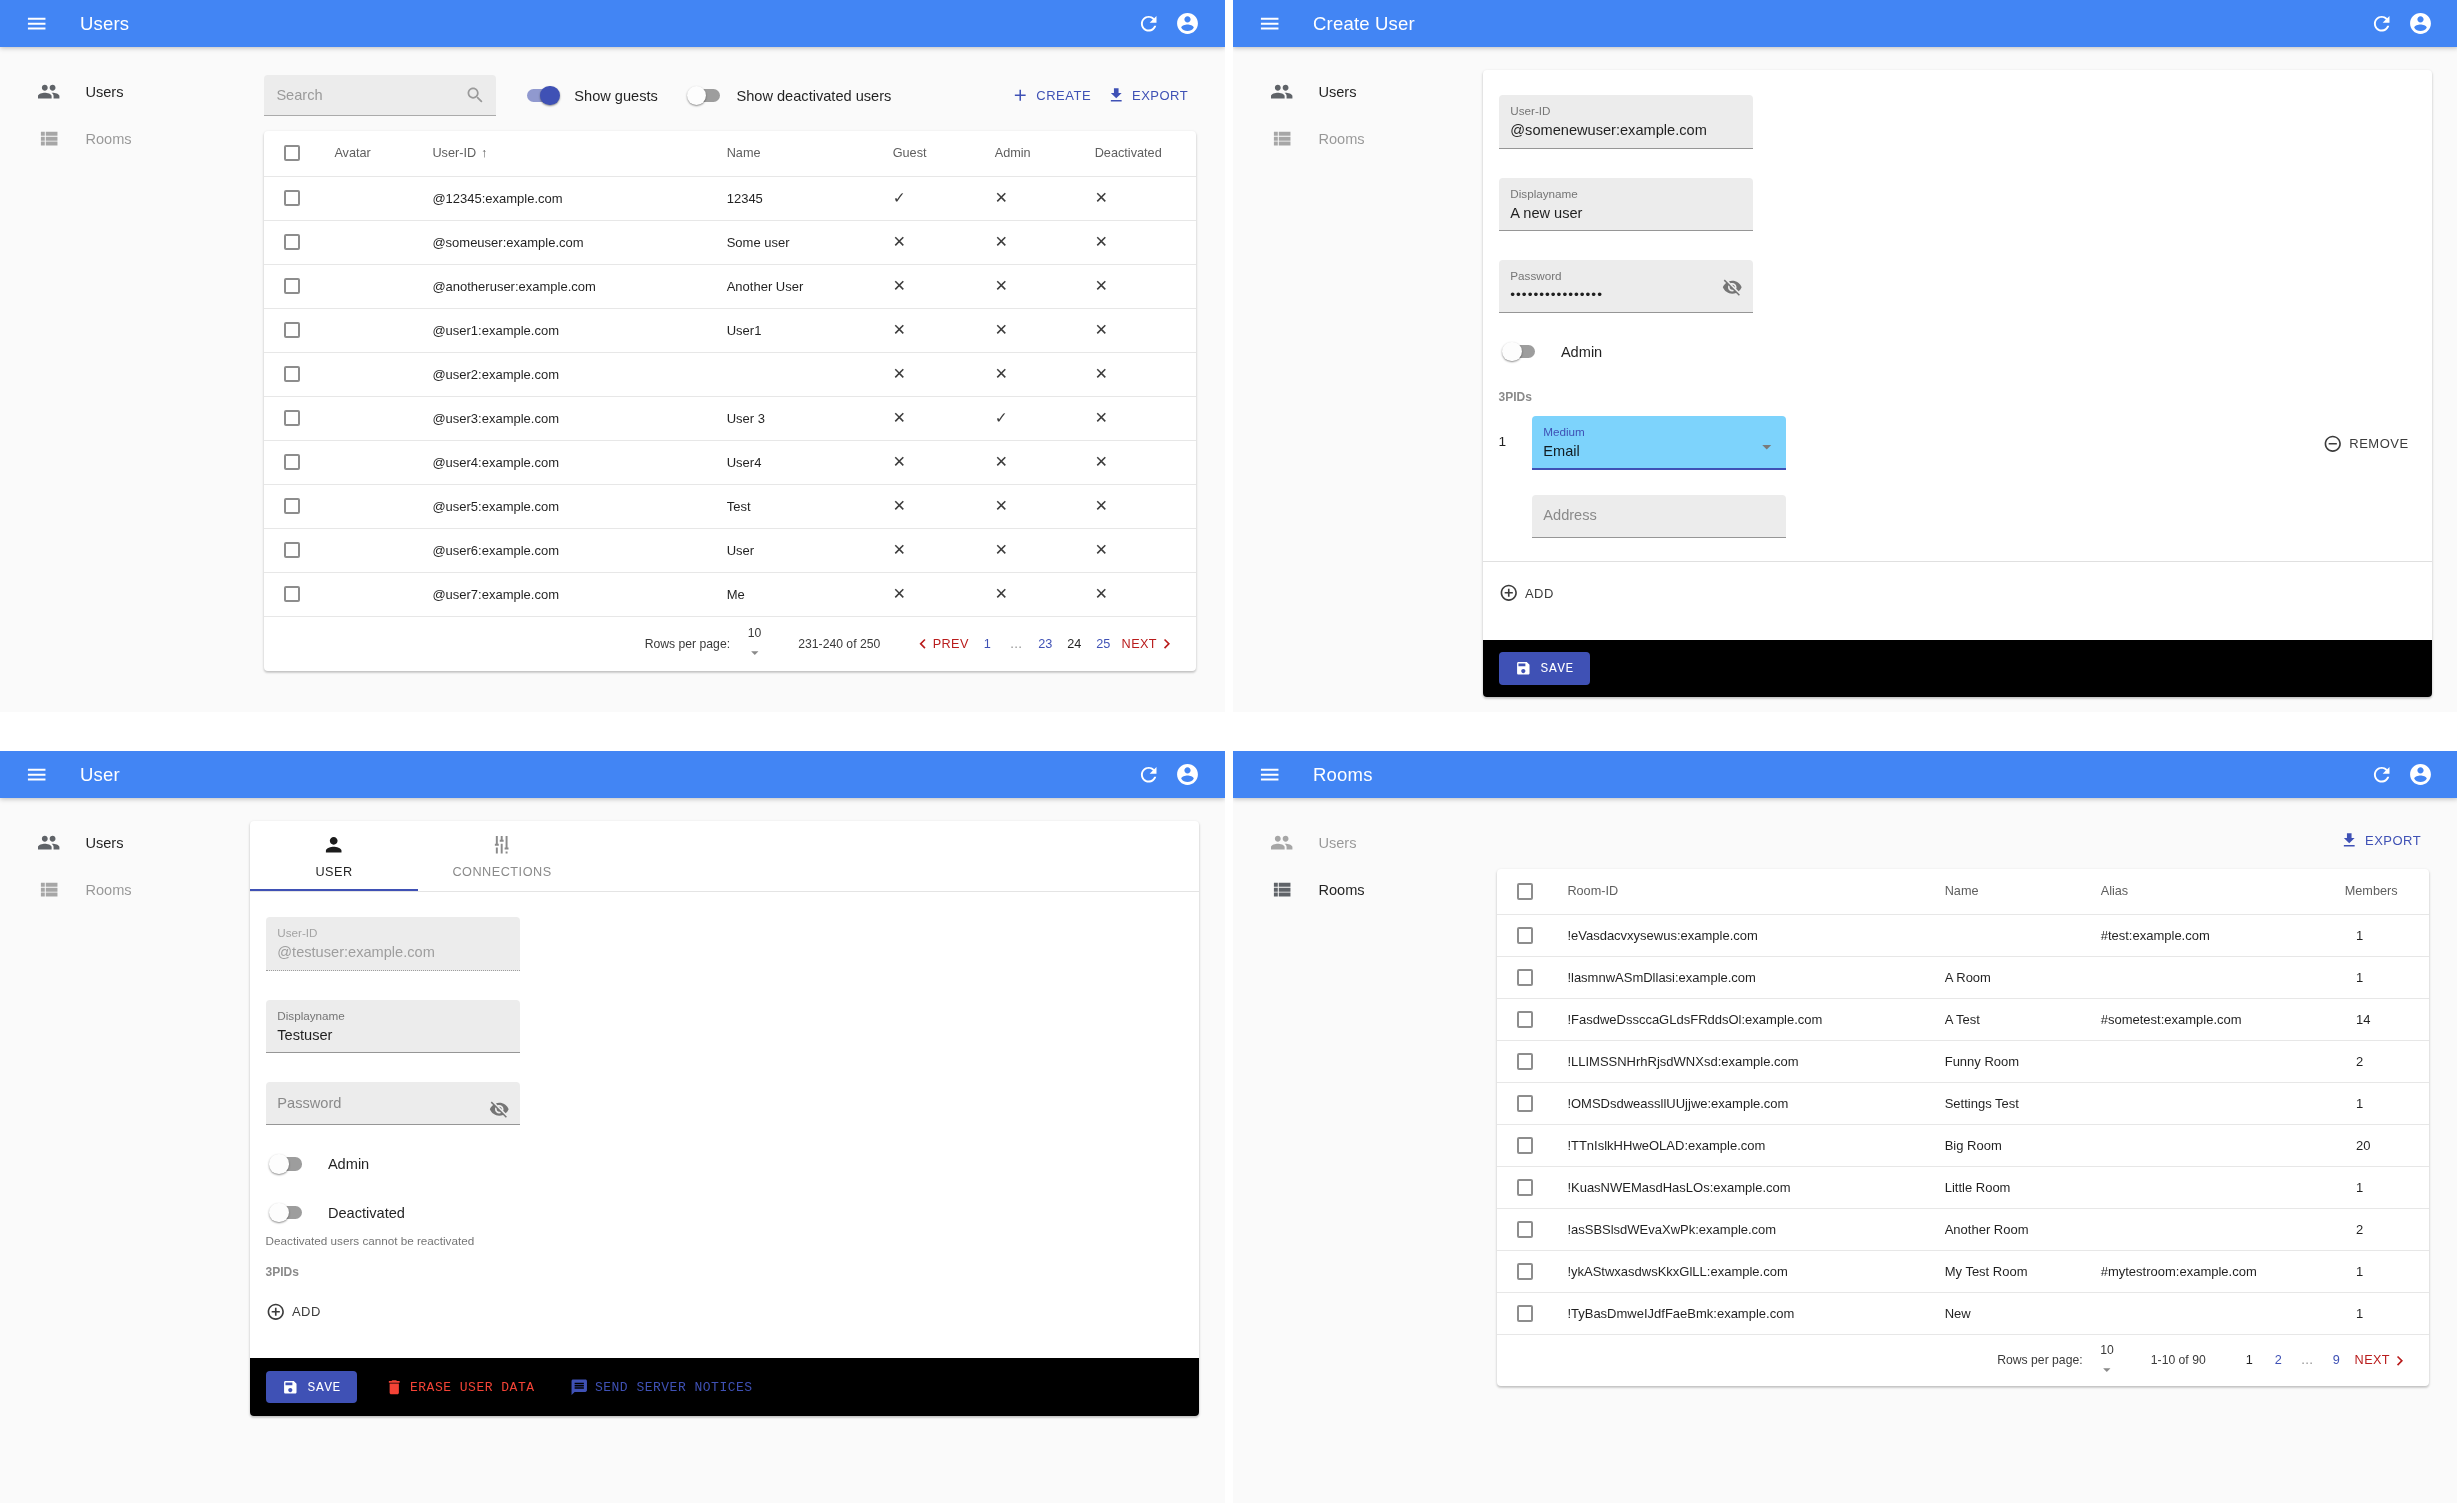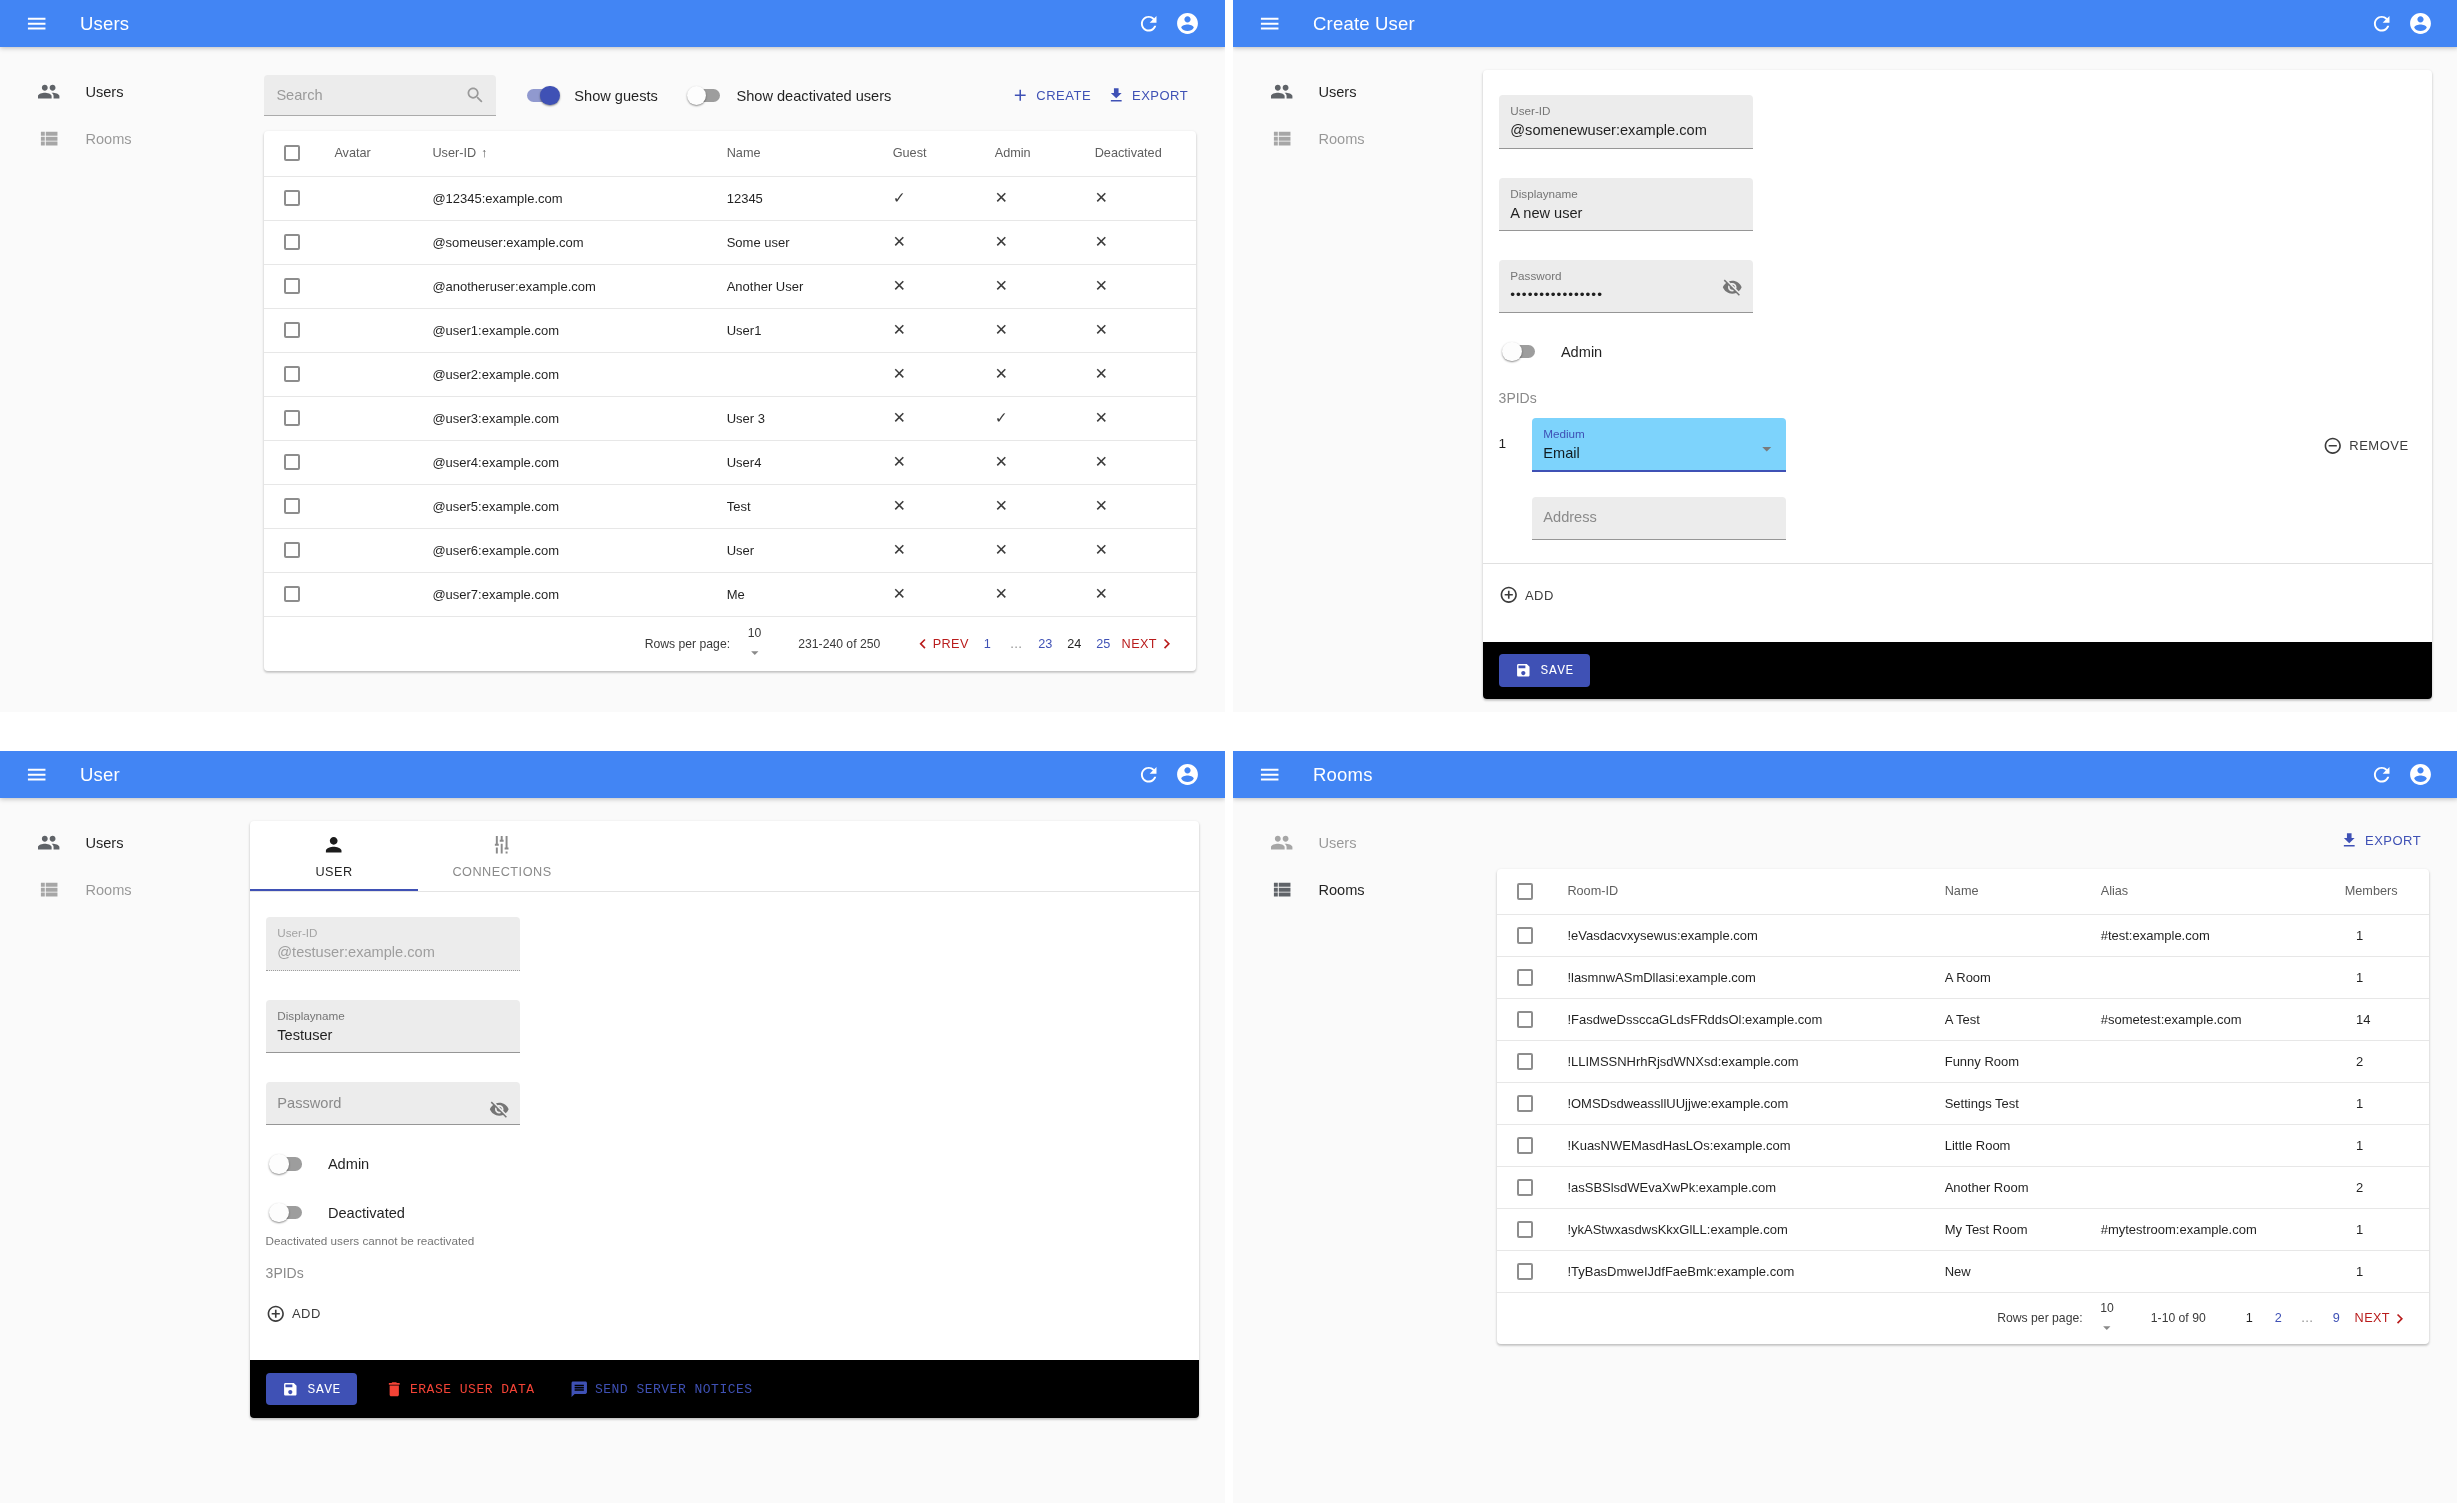--- a/index.html
+++ b/index.html
@@ -94,21 +94,21 @@
   .ffield.disabled { border-bottom:1px dotted #9e9e9e; }
   .ffield.disabled .flabel { color:#a3a3a3; }
   .ffield.disabled .fvalue { color:#9e9e9e; }
   .ffield .eye { position:absolute; right:9.8px; top:16.6px; color:#757575; cursor:pointer; }
   .ffield.ph-only { height:43px; display:flex; align-items:center; }
   .ffield.ph-only .fvalue { margin-top:0; color:#8a8a8a; }
   .pwdots { letter-spacing:1px; font-size:13.7px; }
 
   .toggle-row { display:flex; align-items:center; gap:23.4px; margin:5.9px 0 29px; font-size:14.6px;
                 color:rgba(0,0,0,.87); padding-left:3.9px; }
-  .caption { font-size:14px; color:#8a8a8a; margin:3.9px 0 11.7px; }
+  .caption { font-size:12px; color:#8a8a8a; margin:3.9px 0 11.7px;font-weight:bold; }
   .note { font-size:11.7px; color:#757575; margin:-15.6px 0 17.6px; }
 
   .tp-row { display:flex; align-items:flex-start; }
   .tp-index { width:33px; font-size:13.7px; color:rgba(0,0,0,.87); padding-top:17.6px; }
   .selfield { width:254px; background:#7dd3fc; border-bottom:2px solid #3f51b5; border-radius:3.9px 3.9px 0 0;
               padding:8.8px 11.7px 8.8px; position:relative; cursor:pointer; }
   .selfield .flabel { color:#3f51b5; }
   .selfield .caret { position:absolute; right:7.8px; top:19.5px; color:#7a7a7a; }
   .tp-remove { margin-left:auto; margin-top:11.7px; }
   .addr-wrap { margin:25px 0 0 33px; }
@@ -759,20 +759,29 @@
             <div class="trow" style="height:42px">
               <div class="cell c-check">
                 <span class="cb"></span>
               </div>
               <div class="cell r-rid">!OMSDsdweassllUUjjwe:example.com</div>
               <div class="cell r-name">Settings Test</div>
               <div class="cell r-alias"></div>
               <div class="cell r-members" style="padding-left:25px">1</div>
             </div>
 
+            <div class="trow" style="height:42px">
+              <div class="cell c-check">
+                <span class="cb"></span>
+              </div>
+              <div class="cell r-rid">!TTnIslkHHweOLAD:example.com</div>
+              <div class="cell r-name">Big Room</div>
+              <div class="cell r-alias"></div>
+              <div class="cell r-members" style="padding-left:25px">20</div>
+            </div>
 
             <div class="trow" style="height:42px">
               <div class="cell c-check">
                 <span class="cb"></span>
               </div>
               <div class="cell r-rid">!KuasNWEMasdHasLOs:example.com</div>
               <div class="cell r-name">Little Room</div>
               <div class="cell r-alias"></div>
               <div class="cell r-members" style="padding-left:25px">1</div>
             </div>

